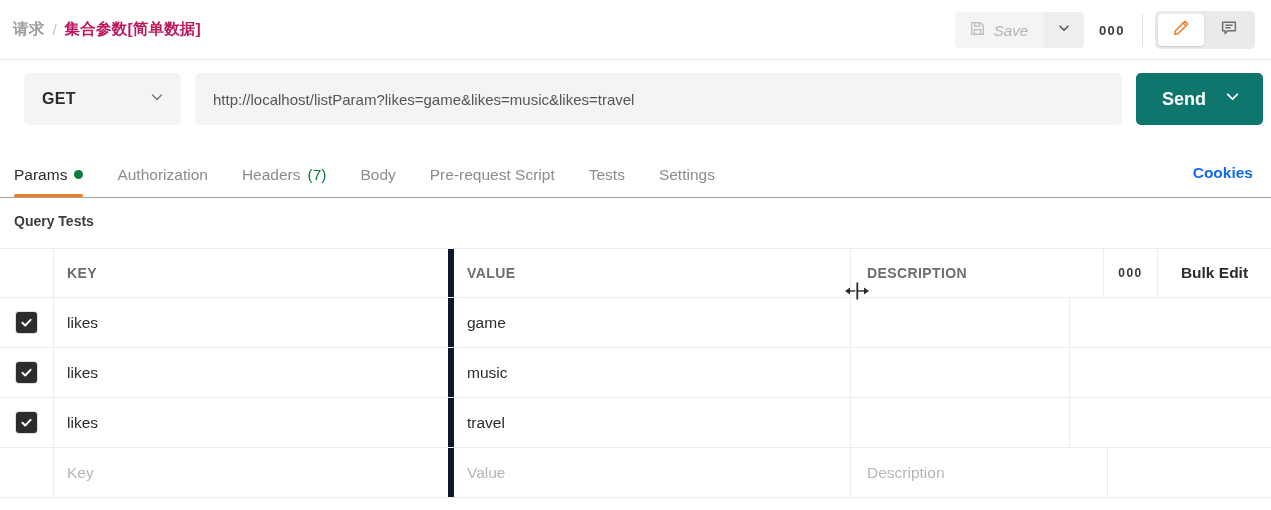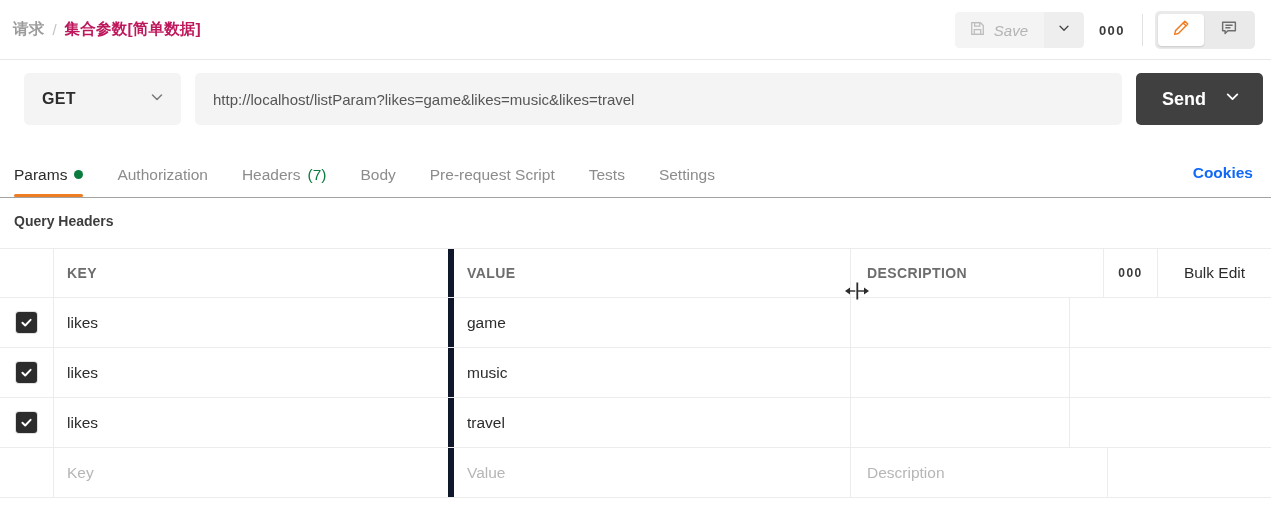--- a/index.html
+++ b/index.html
@@ -67,21 +67,21 @@
   }
   .method-label { font-size: 16px; font-weight: 700; color: #2c2c2c; letter-spacing: .3px; }
   .url-input {
     flex: 1; height: 52px; background: #f4f4f4; border-radius: 5px;
     display: flex; align-items: center; padding: 0 18px;
     font-size: 15px; color: #555; white-space: nowrap; overflow: hidden;
   }
   .send-group { display: flex; align-items: center; height: 52px; }
   .send-btn {
     height: 52px; display: flex; align-items: center; gap: 18px;
-    background: #404040; border-radius: 5px; padding: 0 22px 0 26px;
+    background: #0f766e; border-radius: 5px; padding: 0 22px 0 26px;
     color: #fff; font-size: 18px; font-weight: 700;
   }
 
   
   .tabs {
     position: absolute; left: 0; top: 152px; width: 1271px; height: 46px;
     display: flex; align-items: flex-start; padding: 0 14px;
     border-bottom: 1px solid #a3a3a3;
   }
   .tab {
@@ -123,21 +123,21 @@
            display: flex; align-items: center; padding-left: 13px; }
   .c-val { width: 397px; flex: 0 0 397px; border-right: 1px solid #ececec;
            display: flex; align-items: center; padding-left: 13px; }
   .c-desc { flex: 1 1 auto; border-right: 1px solid #ececec;
             display: flex; align-items: center; padding-left: 16px; }
   .c-dots { width: 54px; flex: 0 0 54px; border-right: 1px solid #ececec;
             display: flex; align-items: center; justify-content: center;
             letter-spacing: 1.5px; color: #3a3a3a; font-size: 12px; font-weight: 700; }
   .c-bulk { width: 113px; flex: 0 0 113px;
             display: flex; align-items: center; justify-content: center;
-            font-size: 15.5px; font-weight: 400; color: #2c2c2c; }
+            font-size: 15.5px; font-weight: 700; color: #2c2c2c; }
   .prow.body .c-desc { border-right: 1px solid #ececec; }
   .prow.body .c-tail { flex: 1 1 auto; }
 
   .colhead { font-size: 14px; font-weight: 700; color: #6d6d6d; letter-spacing: .4px; }
   .cell-text { font-size: 15.5px; color: #2c2c2c; }
   .cell-ph { font-size: 15.5px; color: #b6b6b6; }
 
   .cbox {
     width: 21px; height: 21px; border-radius: 3px; background: #2c2c2c;
     display: flex; align-items: center; justify-content: center;
@@ -252,21 +252,21 @@
     </div>
     <div class="tab">
       <span>Tests</span>
     </div>
     <div class="tab">
       <span>Settings</span>
     </div>
     <div class="cookies-link">Cookies</div>
   </div>
 
-  <div class="section-title">Query Headers</div>
+  <div class="section-title">Query Tests</div>
 
   <div class="table-wrap">
 
     <div class="prow head">
       <div class="c-check"></div>
       <div class="c-key">
           <span class="colhead">KEY</span>
         </div>
       <div class="c-val">
           <span class="colhead">VALUE</span>

